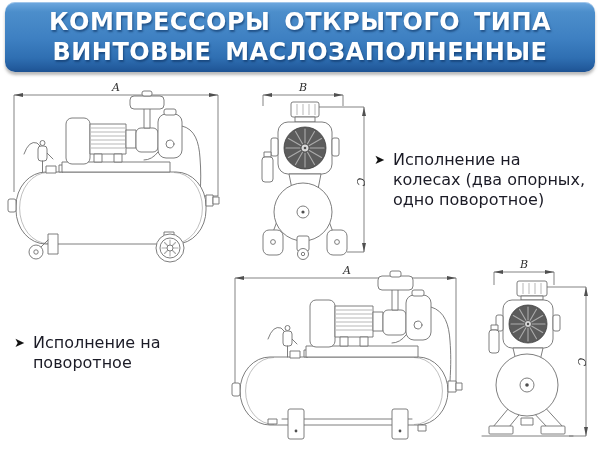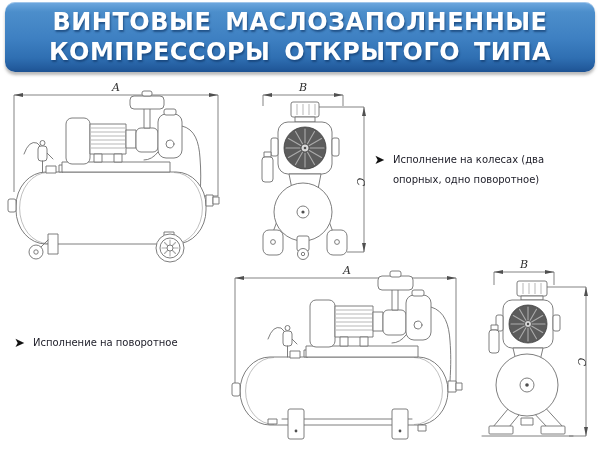--- a/index.html
+++ b/index.html
@@ -17,21 +17,21 @@
   }
   .banner-line{
     color:#ffffff;font-weight:bold;font-size:24px;line-height:30px;
     letter-spacing:.5px;word-spacing:5px;
     text-shadow:1px 2px 2px rgba(16,55,105,.65);
     white-space:nowrap;
   }
   
   .bullet{position:absolute;display:flex;align-items:flex-start;color:#1b1b26;}
   .bullet .marker{font-size:13px;line-height:20px;margin-right:8px;color:#111;}
-  .bullet .btext{font-size:10px;line-height:20px;}
+  .bullet .btext{font-size:16px;line-height:20px;}
   .bullet-wheels{left:374px;top:150px;width:216px;}
   .bullet-vibro{left:14px;top:333px;width:230px;}
   
   svg.drawing{position:absolute;overflow:visible;}
   .ln{fill:none;stroke:#6f6f6f;stroke-width:.9;stroke-linejoin:round;stroke-linecap:round;}
   .thin{fill:none;stroke:#8a8a8a;stroke-width:.55;}
   .wh{fill:#ffffff;stroke:#6f6f6f;stroke-width:.9;stroke-linejoin:round;}
   .dim{fill:none;stroke:#4f4f4f;stroke-width:.7;}
   .arr{fill:#4f4f4f;stroke:none;}
   .dlab{font:italic 11px "DejaVu Serif","Liberation Serif",serif;fill:#2d2d2d;}
@@ -39,22 +39,22 @@
   .spoke{stroke:#ababab;stroke-width:1.1;stroke-linecap:round;}
   .hub{fill:#d9d9d9;stroke:#3e3e3e;stroke-width:.7;}
   .fin{stroke:#6f6f6f;stroke-width:.5;}
 </style>
 </head>
 <body>
 
 <div class="slide">
 
   <header class="banner">
+    <div class="banner-line">КОМПРЕССОРЫ ОТКРЫТОГО ТИПА</div>
     <div class="banner-line">ВИНТОВЫЕ МАСЛОЗАПОЛНЕННЫЕ</div>
-    <div class="banner-line">КОМПРЕССОРЫ ОТКРЫТОГО ТИПА</div>
   </header>
 
   <svg class="drawing" style="left:4px;top:82px" width="232" height="186" viewBox="0 0 232 186">
 
     <line class="dim" x1="10" y1="13" x2="214" y2="13"></line>
     <polygon class="arr" points="10,13 19,11 19,15"></polygon>
     <polygon class="arr" points="214,13 205,11 205,15"></polygon>
     <path class="dim" d="M10 13 V110"></path>
     <path class="dim" d="M214 13 V114 H200"></path>
     <text class="dlab" x="112" y="9" text-anchor="middle">A</text>

